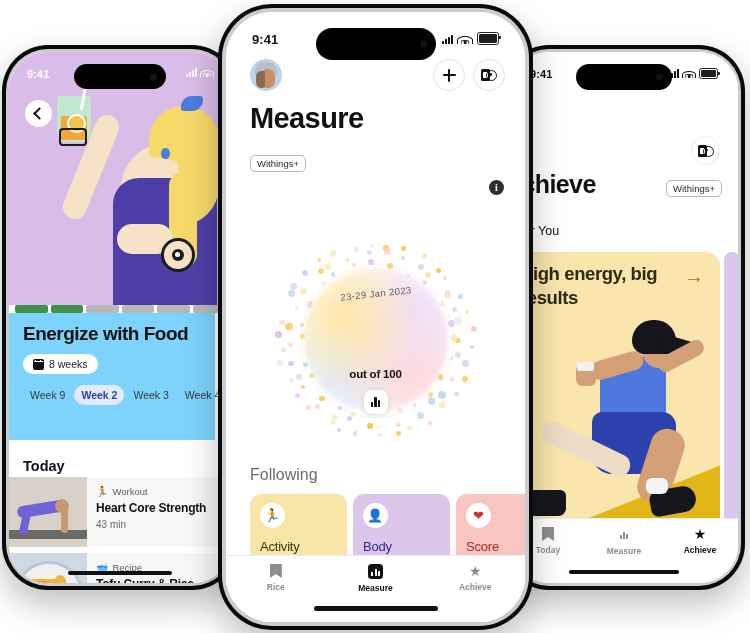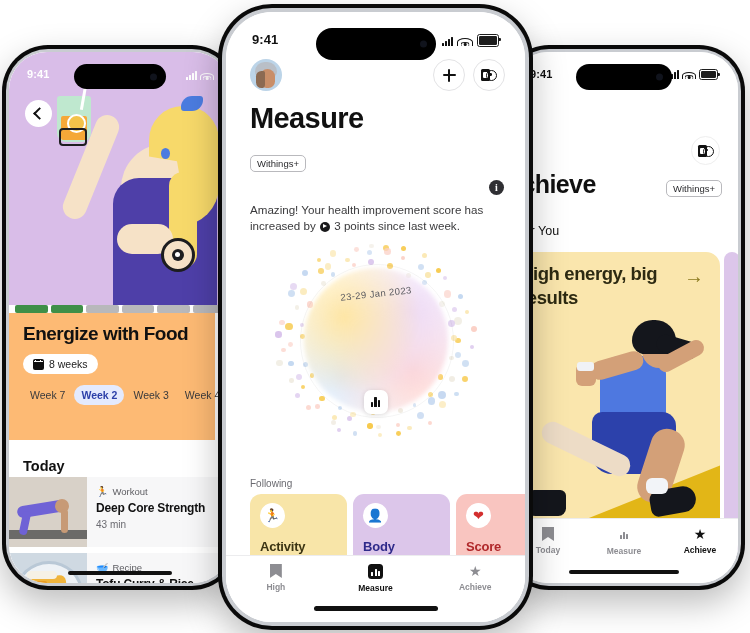--- a/index.html
+++ b/index.html
@@ -25,21 +25,21 @@
   #phone-center .bezel{border-radius:50px;}
   #phone-center .screen{inset:8px;border-radius:46px;}
 
   
   .island{position:absolute;left:50%;transform:translateX(-50%);
           background:#000;border-radius:20px;}
   .island .cam{position:absolute;right:9px;top:50%;transform:translateY(-50%);
           width:7px;height:7px;border-radius:50%;background:#10131c;}
 
   
-  .statusbar{position:absolute;left:0;right:0;display:flex;align-items:flex-end;
+  .statusbar{position:absolute;left:0;right:0;display:flex;align-items:flex-start;
              justify-content:space-between;box-sizing:border-box;}
   .sb-time{font-weight:bold;letter-spacing:.1px;}
   .sb-right{display:flex;align-items:center;gap:4px;}
   .bars{display:flex;align-items:flex-end;gap:1px;height:9px;}
   .bars i{display:block;width:2px;background:currentColor;border-radius:.5px;}
   .bars i:nth-child(1){height:3px;}
   .bars i:nth-child(2){height:5px;}
   .bars i:nth-child(3){height:7px;}
   .bars i:nth-child(4){height:9px;}
   .wifi{position:relative;width:12px;height:9px;}
@@ -117,26 +117,26 @@
          font-weight:bold;color:#111;letter-spacing:-.2px;}
   .chipbtn{position:absolute;left:50%;transform:translateX(-50%);top:150px;width:24px;height:24px;
            border-radius:7px;background:#fff;box-shadow:0 1px 5px rgba(0,0,0,.14);
            display:flex;align-items:center;justify-content:center;}
   .barsicon{display:flex;align-items:flex-end;gap:1.4px;height:10px;}
   .barsicon i{display:block;width:2.2px;background:#111;border-radius:.6px;}
   .barsicon i:nth-child(1){height:5px;}
   .barsicon i:nth-child(2){height:10px;}
   .barsicon i:nth-child(3){height:7px;}
 
-  .following-lbl{position:absolute;left:24px;top:466px;font-size:10px;color:#6a6a70;}
+  .following-lbl{position:absolute;left:24px;top:454px;font-size:16px;color:#6a6a70;}
   .cards{position:absolute;left:24px;right:0;top:482px;display:flex;gap:6px;}
   .mcard{width:97px;height:78px;border-radius:11px;padding:9px 0 0 10px;box-sizing:border-box;flex:none;}
   .mcard .ic{width:25px;height:25px;border-radius:50%;background:#fff;
              display:flex;align-items:center;justify-content:center;font-size:13px;}
-  .mcard .nm{margin-top:11px;font-size:13px;font-weight:bold;letter-spacing:-.2px;}
+  .mcard .nm{margin-top:11px;font-size:13px;font-weight:normal;letter-spacing:-.2px;}
   .mcard .pt{margin-top:2px;font-size:11.5px;}
 
   .tabbar{position:absolute;left:0;right:0;bottom:0;height:58px;background:#fff;
           border-top:1px solid #ececee;display:flex;align-items:flex-start;padding-top:8px;}
   .tab{flex:1;display:flex;flex-direction:column;align-items:center;gap:4px;}
   .tab .lb{font-size:8.5px;font-weight:bold;}
   .tab.on .lb{color:#111;}
   .tab.off .lb{color:#8d8d92;}
   .ic-bookmark{width:12px;height:14px;background:currentColor;
      clip-path:polygon(0 0,100% 0,100% 100%,50% 72%,0 100%);}
@@ -153,21 +153,21 @@
   
   #l-screen{position:absolute;inset:0;background:#fff;}
   .l-hero{position:absolute;left:0;right:0;top:0;height:253px;background:#d9bde8;overflow:hidden;}
   .backbtn{position:absolute;left:16px;top:48px;width:27px;height:27px;border-radius:50%;
            background:#fff;display:flex;align-items:center;justify-content:center;z-index:4;}
   .chev{width:7px;height:7px;border-left:2px solid #111;border-bottom:2px solid #111;
         transform:rotate(45deg);margin-left:2px;}
   .progress{position:absolute;left:0;right:0;top:253px;height:8px;display:flex;gap:3px;padding:0 6px;box-sizing:border-box;}
   .progress i{flex:1;height:8px;border-radius:2px;background:#b8b8bb;}
   .progress i.done{background:#3f8f48;}
-  .l-info{position:absolute;left:0;right:16px;top:261px;background:#fdba74;padding:10px 14px 0;box-sizing:border-box;height:127px;}
+  .l-info{position:absolute;left:0;right:16px;top:261px;background:#7dd3fc;padding:10px 14px 0;box-sizing:border-box;height:127px;}
   .l-title{font-size:19px;font-weight:bold;letter-spacing:-.5px;color:#111;}
   .weeks-chip{display:inline-flex;align-items:center;gap:5px;background:#fff;border-radius:13px;
               padding:4px 10px;margin-top:9px;font-size:10.5px;color:#222;}
   .cal{width:11px;height:11px;border-radius:2px;background:#111;position:relative;}
   .cal::before{content:"";position:absolute;left:1px;right:1px;top:2.2px;height:1px;background:#fff;}
   .cal::after{content:"";position:absolute;left:2px;top:1px;width:1.4px;height:1.4px;background:#fff;
               box-shadow:5px 0 0 #fff;}
   .weektabs{display:flex;gap:2px;margin-top:11px;}
   .weektab{font-size:10.5px;color:#3a3a3c;padding:4px 7px;border-radius:11px;white-space:nowrap;}
   .weektab.on{background:#e4eafd;color:#2b3fa8;font-weight:bold;}
@@ -262,21 +262,21 @@
             <i></i>
         </div>
 
         <div class="l-info">
           <div class="l-title">Energize with Food</div>
           <div class="weeks-chip">
             <span class="cal"></span>
             <span>8 weeks</span>
           </div>
           <div class="weektabs">
-            <span class="weektab">Week 7</span>
+            <span class="weektab">Week 9</span>
             <span class="weektab on">Week 2</span>
             <span class="weektab">Week 3</span>
             <span class="weektab">Week 4</span>
           </div>
         </div>
 
         <div class="today-h">Today</div>
 
         <div class="l-list">
           <div class="l-row">
@@ -285,21 +285,21 @@
               <div style="position:absolute;left:8px;top:26px;width:48px;height:12px;background:#6f62d6;border-radius:6px;transform:rotate(-9deg);"></div>
               <div style="position:absolute;left:46px;top:22px;width:14px;height:14px;border-radius:50%;background:#c79a76;"></div>
               <div style="position:absolute;left:12px;top:34px;width:8px;height:24px;background:#6f62d6;border-radius:4px;transform:rotate(12deg);"></div>
               <div style="position:absolute;left:52px;top:32px;width:7px;height:24px;background:#c79a76;border-radius:4px;"></div>
             </div>
             <div class="l-meta">
               <div class="l-kind">
                 <span style="font-size:10px;">🏃</span>
                 <span>Workout</span>
               </div>
-              <div class="l-name">Deep Core Strength</div>
+              <div class="l-name">Heart Core Strength</div>
               <div class="l-dur">43 min</div>
             </div>
           </div>
           <div class="l-row">
             <div class="l-thumb" style="background:#cfd9e2;">
               <div style="position:absolute;left:6px;top:8px;width:62px;height:58px;border-radius:50%;background:#eef2f6;border:3px solid #b9c8d6;"></div>
               <div style="position:absolute;left:16px;top:24px;width:42px;height:28px;background:#f0b43c;border-radius:6px;transform:rotate(-7deg);"></div>
               <div style="position:absolute;left:22px;top:28px;width:16px;height:13px;background:#e89b22;border-radius:2px;"></div>
 
               <div style="position:absolute;left:18px;top:18px;width:30px;height:8px;background:#f6f1e5;border-radius:4px;"></div>
@@ -461,25 +461,20 @@
                   </span>
               </span>
             </div>
           </div>
         </div>
 
         <div class="c-title">Measure</div>
         <span class="pill-tag c-tag">Withings+</span>
         <div class="info-dot">i</div>
 
-        <div class="c-sub">
-          <span>Amazing! Your health improvement score has increased by</span>
-          <span class="inline-badge"></span>
-          <span>3 points since last week.</span>
-        </div>
 
         <div class="scorewrap">
           <div class="dots" id="dot-ring">
               <b style="width: 4.2px; height: 4.2px; left: 194.1px; top: 104.5px; background: rgb(217, 196, 236); opacity: 0.79;"></b>
               <b style="width: 6.9px; height: 6.9px; left: 186.6px; top: 120.1px; background: rgb(195, 215, 240); opacity: 0.78;"></b>
               <b style="width: 6.1px; height: 6.1px; left: 186.8px; top: 135.9px; background: rgb(247, 201, 74); opacity: 0.81;"></b>
               <b style="width: 4.3px; height: 4.3px; left: 178.8px; top: 151.7px; background: rgb(195, 215, 240); opacity: 0.81;"></b>
               <b style="width: 7.2px; height: 7.2px; left: 163.5px; top: 160.6px; background: rgb(250, 230, 173); opacity: 0.67;"></b>
               <b style="width: 4.4px; height: 4.4px; left: 152.5px; top: 180.5px; background: rgb(251, 208, 198); opacity: 0.83;"></b>
               <b style="width: 4.4px; height: 4.4px; left: 131.8px; top: 186px; background: rgb(250, 230, 173); opacity: 0.79;"></b>
@@ -561,20 +556,21 @@
               <b style="width: 5.2px; height: 5.2px; left: 146.6px; top: 39.5px; background: rgb(195, 215, 240); opacity: 0.63;"></b>
               <b style="width: 6.1px; height: 6.1px; left: 163.3px; top: 60.8px; background: rgb(240, 236, 226); opacity: 0.65;"></b>
               <b style="width: 6.9px; height: 6.9px; left: 172.9px; top: 80.1px; background: rgb(217, 196, 236); opacity: 0.73;"></b>
               <b style="width: 6px; height: 6px; left: 175.8px; top: 94.5px; background: rgb(250, 230, 173); opacity: 0.78;"></b>
               <b style="width: 4.2px; height: 4.2px; left: 173.9px; top: 115.7px; background: rgb(240, 236, 226); opacity: 0.84;"></b>
               <b style="width: 5.8px; height: 5.8px; left: 162.1px; top: 134.4px; background: rgb(247, 201, 74); opacity: 0.79;"></b>
             </div>
           <div class="innerglow"></div>
           <div class="ringline"></div>
           <div class="daterange">23-29 Jan 2023</div>
+          <div class="outof">out of 100</div>
           <div class="chipbtn">
             <span class="barsicon">
                 <i></i>
                 <i></i>
                 <i></i>
               </span>
           </div>
         </div>
 
         <div class="following-lbl">Following</div>
@@ -593,21 +589,21 @@
           <div class="mcard" style="background:#f9c5c0;color:#b0282a;">
             <div class="ic" style="color:#d32f2f;">❤</div>
             <div class="nm">Score</div>
             <div class="pt">-2 points</div>
           </div>
         </div>
 
         <div class="tabbar">
           <div class="tab off">
             <span class="ic-bookmark" style="color:#8d8d92;"></span>
-            <span class="lb">High</span>
+            <span class="lb">Rice</span>
           </div>
           <div class="tab on">
             <span class="ic-chartbox">
                 <i></i>
                 <i></i>
                 <i></i>
               </span>
             <span class="lb">Measure</span>
           </div>
           <div class="tab off">

